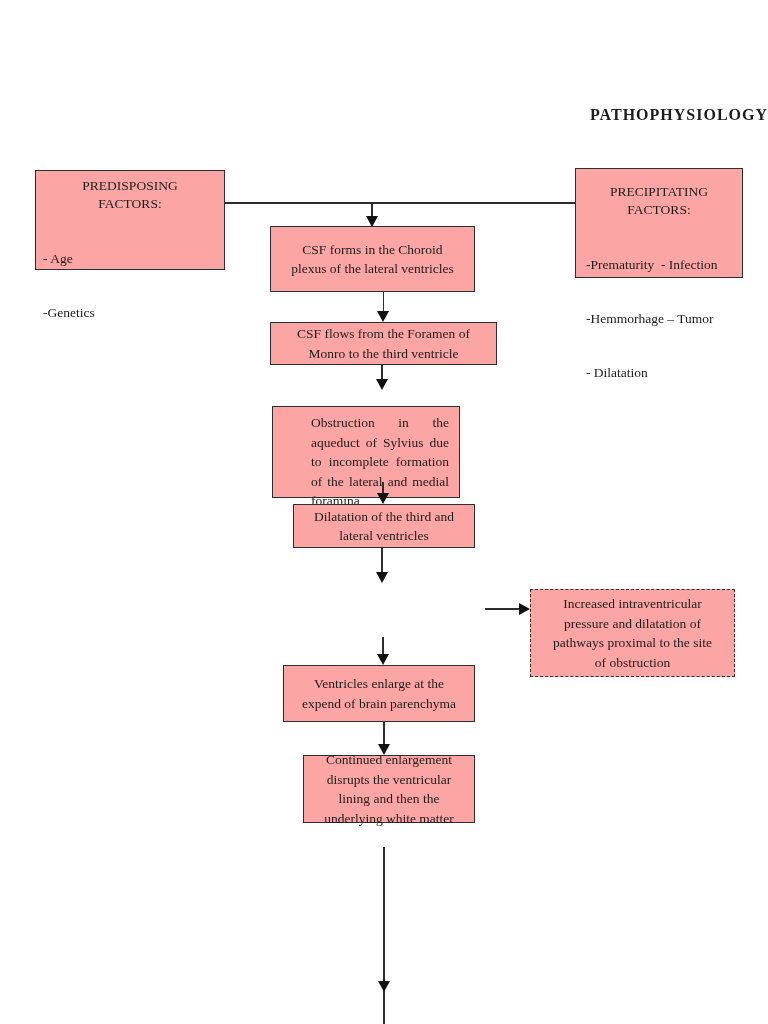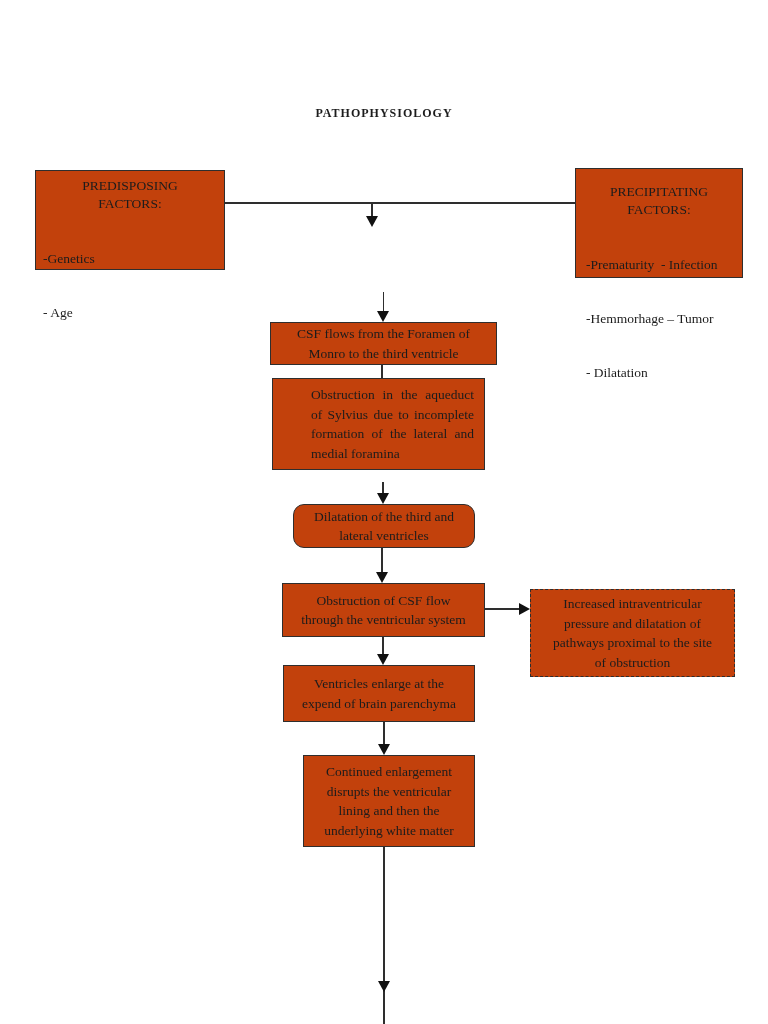--- a/index.html
+++ b/index.html
@@ -3,23 +3,23 @@
 <meta charset="utf-8">
 <style>
   * { margin:0; padding:0; box-sizing:border-box; }
   html,body { background:#ffffff; }
   .page {
     position:relative; width:768px; height:1024px; background:#ffffff;
     font-family:"Liberation Serif", serif; color:#1c1c1c; overflow:hidden;
   }
   .title {
     position:absolute; left:0; top:106px; width:100%;
-    text-align:center; font-size:12px; font-weight:bold; letter-spacing:1px;
+    text-align:right; font-size:16px; font-weight:bold; letter-spacing:1px;
   }
-  .box { position:absolute; border:1.5px solid #2e2e2e; background:#c2410c; }
+  .box { position:absolute; border:1.5px solid #2e2e2e; background:#fca5a5; }
   .flow {
     display:flex; align-items:center; justify-content:center;
     text-align:center; font-size:13.5px; line-height:19.5px;
     white-space:pre-line; padding:2px 6px;
   }
   .justify-box {
     font-size:13.5px; line-height:19.5px; text-align:justify;
     padding:6px 10px 0 10px; white-space:normal;
   }
   .dashed { border-style:dashed; }
@@ -51,71 +51,71 @@
   <div class="title">PATHOPHYSIOLOGY</div>
 
   <div class="hline" style="left:225px; top:202px; width:350px;"></div>
 
   <div class="box factors pad-left" style="left:35px; top:170px; width:190px; height:100px;">
     <div class="heading">
       <div>PREDISPOSING</div>
       <div>FACTORS:</div>
     </div>
     <div class="list">
+      <div>- Age</div>
       <div>-Genetics</div>
-      <div>- Age</div>
     </div>
   </div>
 
   <div class="box factors pad-right" style="left:575px; top:168px; width:168px; height:110px;">
     <div class="heading">
       <div>PRECIPITATING</div>
       <div>FACTORS:</div>
     </div>
     <div class="list">
       <div>-Prematurity  - Infection</div>
       <div>-Hemmorhage – Tumor</div>
       <div>- Dilatation</div>
     </div>
   </div>
 
   <div class="vline" style="left:371.2px; top:203px; height:13px;"></div>
   <div class="arrow-down" style="left:365.5px; top:216px;"></div>
 
+  <div class="box flow" style="left:270px; top:226px; width:205px; height:66px;">
+    <span>CSF forms in the Choroid
+plexus of the lateral ventricles</span>
+  </div>
 
   <div class="vline" style="left:382.6px; top:292px; height:19px;"></div>
   <div class="arrow-down" style="left:377px; top:311px;"></div>
 
   <div class="box flow" style="left:270px; top:322px; width:227px; height:43px;text-align:center;">
     <span>CSF flows from the Foramen of
 Monro to the third ventricle</span>
   </div>
 
   <div class="vline" style="left:381.2px; top:365px; height:14px;"></div>
   <div class="arrow-down" style="left:375.5px; top:379px;"></div>
 
-  <div class="box justify-box" style="left:272px; top:378px; width:213px; height:92px;padding-left:38px;">
+  <div class="box justify-box" style="left:272px; top:406px; width:188px; height:92px;padding-left:38px;">
     <span>Obstruction in the aqueduct of Sylvius due to incomplete formation of the lateral and medial foramina</span>
   </div>
 
   <div class="vline" style="left:382.2px; top:482px; height:11px;"></div>
   <div class="arrow-down" style="left:376.5px; top:493px;"></div>
 
-  <div class="box flow" style="left:293px; top:504px; width:182px; height:44px;border-radius:11px;">
+  <div class="box flow" style="left:293px; top:504px; width:182px; height:44px;">
     <span>Dilatation of the third and
 lateral ventricles</span>
   </div>
 
   <div class="vline" style="left:381.2px; top:548px; height:24px;"></div>
   <div class="arrow-down" style="left:375.5px; top:572px;"></div>
 
-  <div class="box flow" style="left:282px; top:583px; width:203px; height:54px;">
-    <span>Obstruction of CSF flow
-through the ventricular system</span>
-  </div>
 
   <div class="hline" style="left:485px; top:608px; width:34px; height:1.8px;"></div>
   <div class="arrow-right" style="left:519px; top:602.5px;"></div>
 
   <div class="box flow dashed" style="left:530px; top:576px; width:205px; height:88px;margin-top:13px;">
     <span>Increased intraventricular
 pressure and dilatation of
 pathways proximal to the site
 of obstruction</span>
   </div>
@@ -124,21 +124,21 @@
   <div class="arrow-down" style="left:376.5px; top:654px;"></div>
 
   <div class="box flow" style="left:283px; top:665px; width:192px; height:57px;align-items:center;">
     <span>Ventricles enlarge at the
 expend of brain parenchyma</span>
   </div>
 
   <div class="vline" style="left:383.2px; top:722px; height:22px;"></div>
   <div class="arrow-down" style="left:377.5px; top:744px;"></div>
 
-  <div class="box flow" style="left:303px; top:755px; width:172px; height:92px;">
+  <div class="box flow" style="left:303px; top:755px; width:172px; height:68px;">
     <span>Continued enlargement
 disrupts the ventricular
 lining and then the
 underlying white matter</span>
   </div>
 
   <div class="vline" style="left:383.2px; top:847px; height:177px;"></div>
   <div class="arrow-down" style="left:377.5px; top:981px;"></div>
 
 </div>

